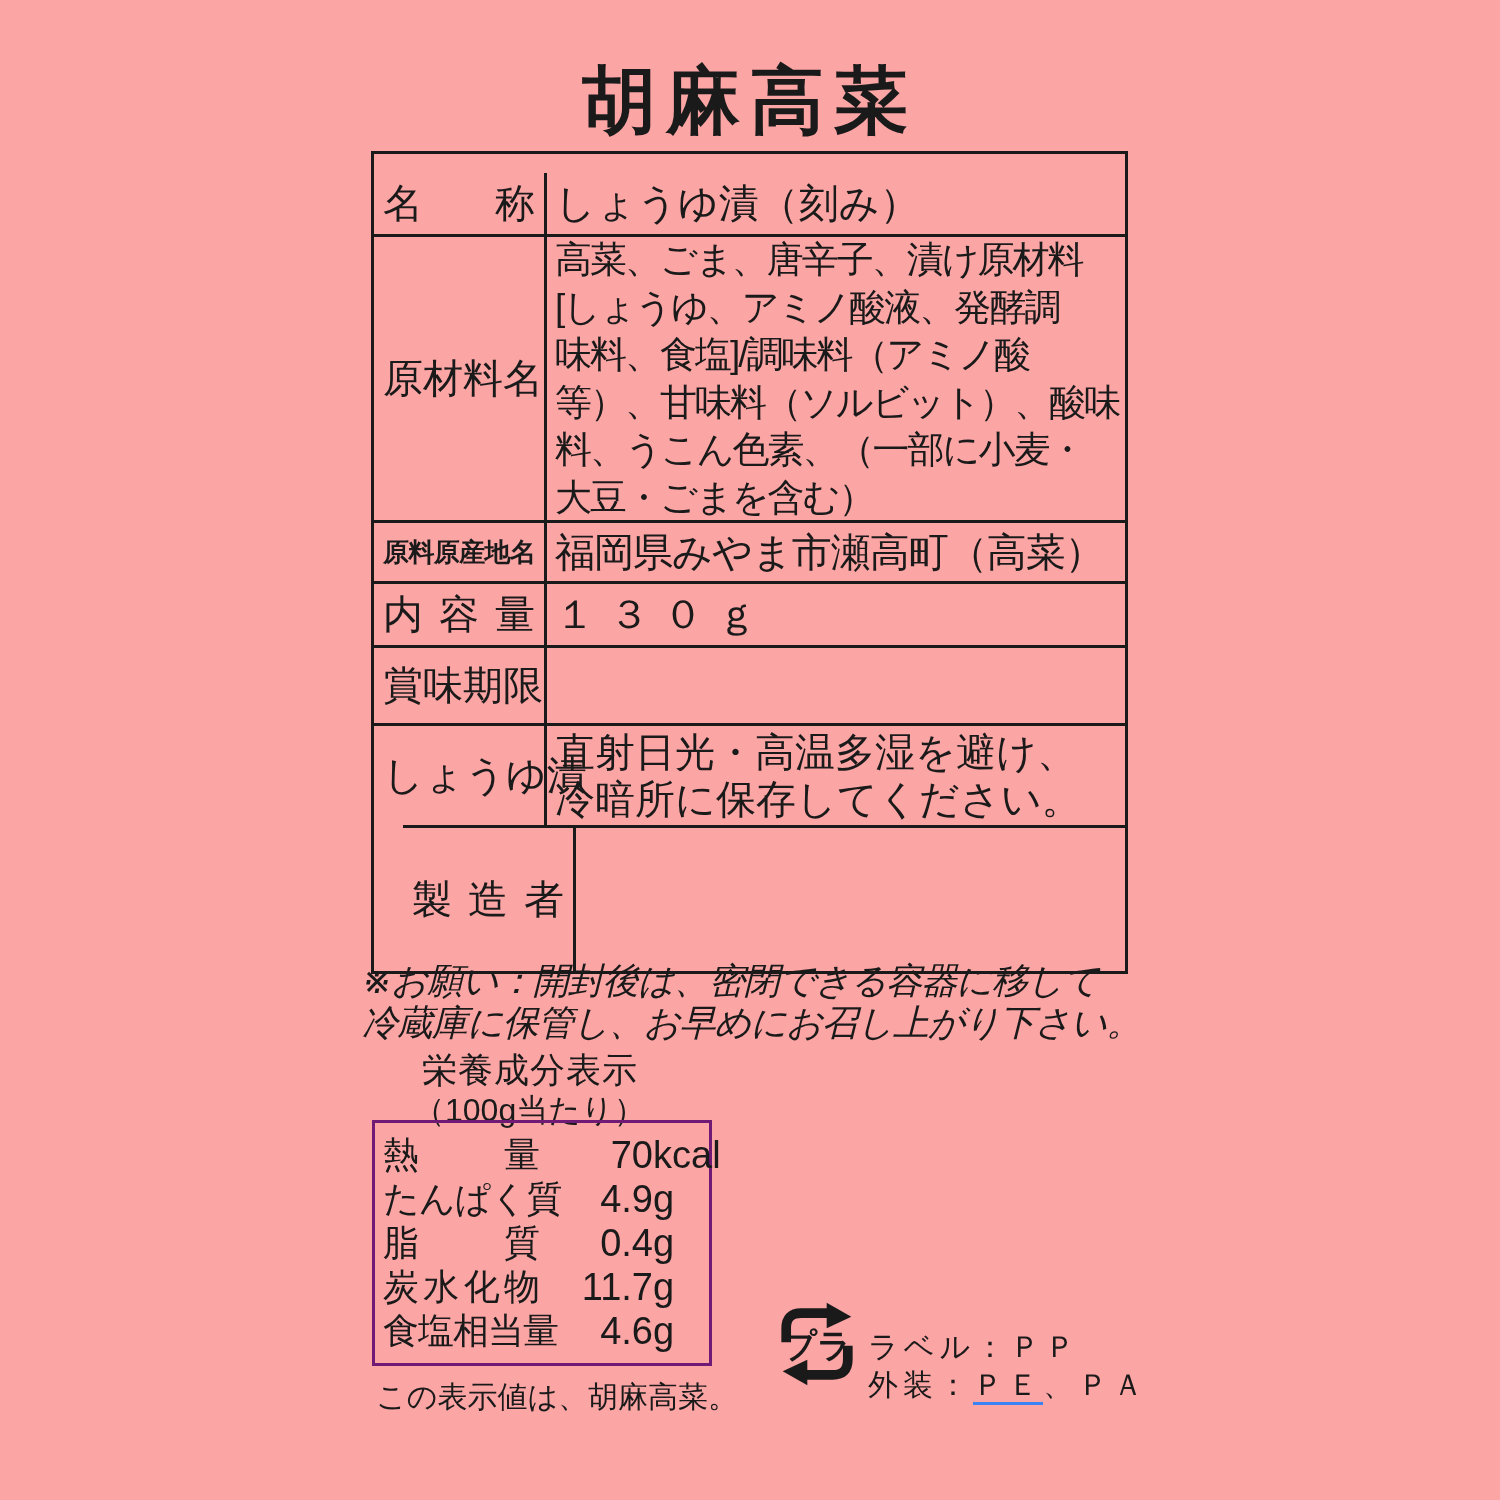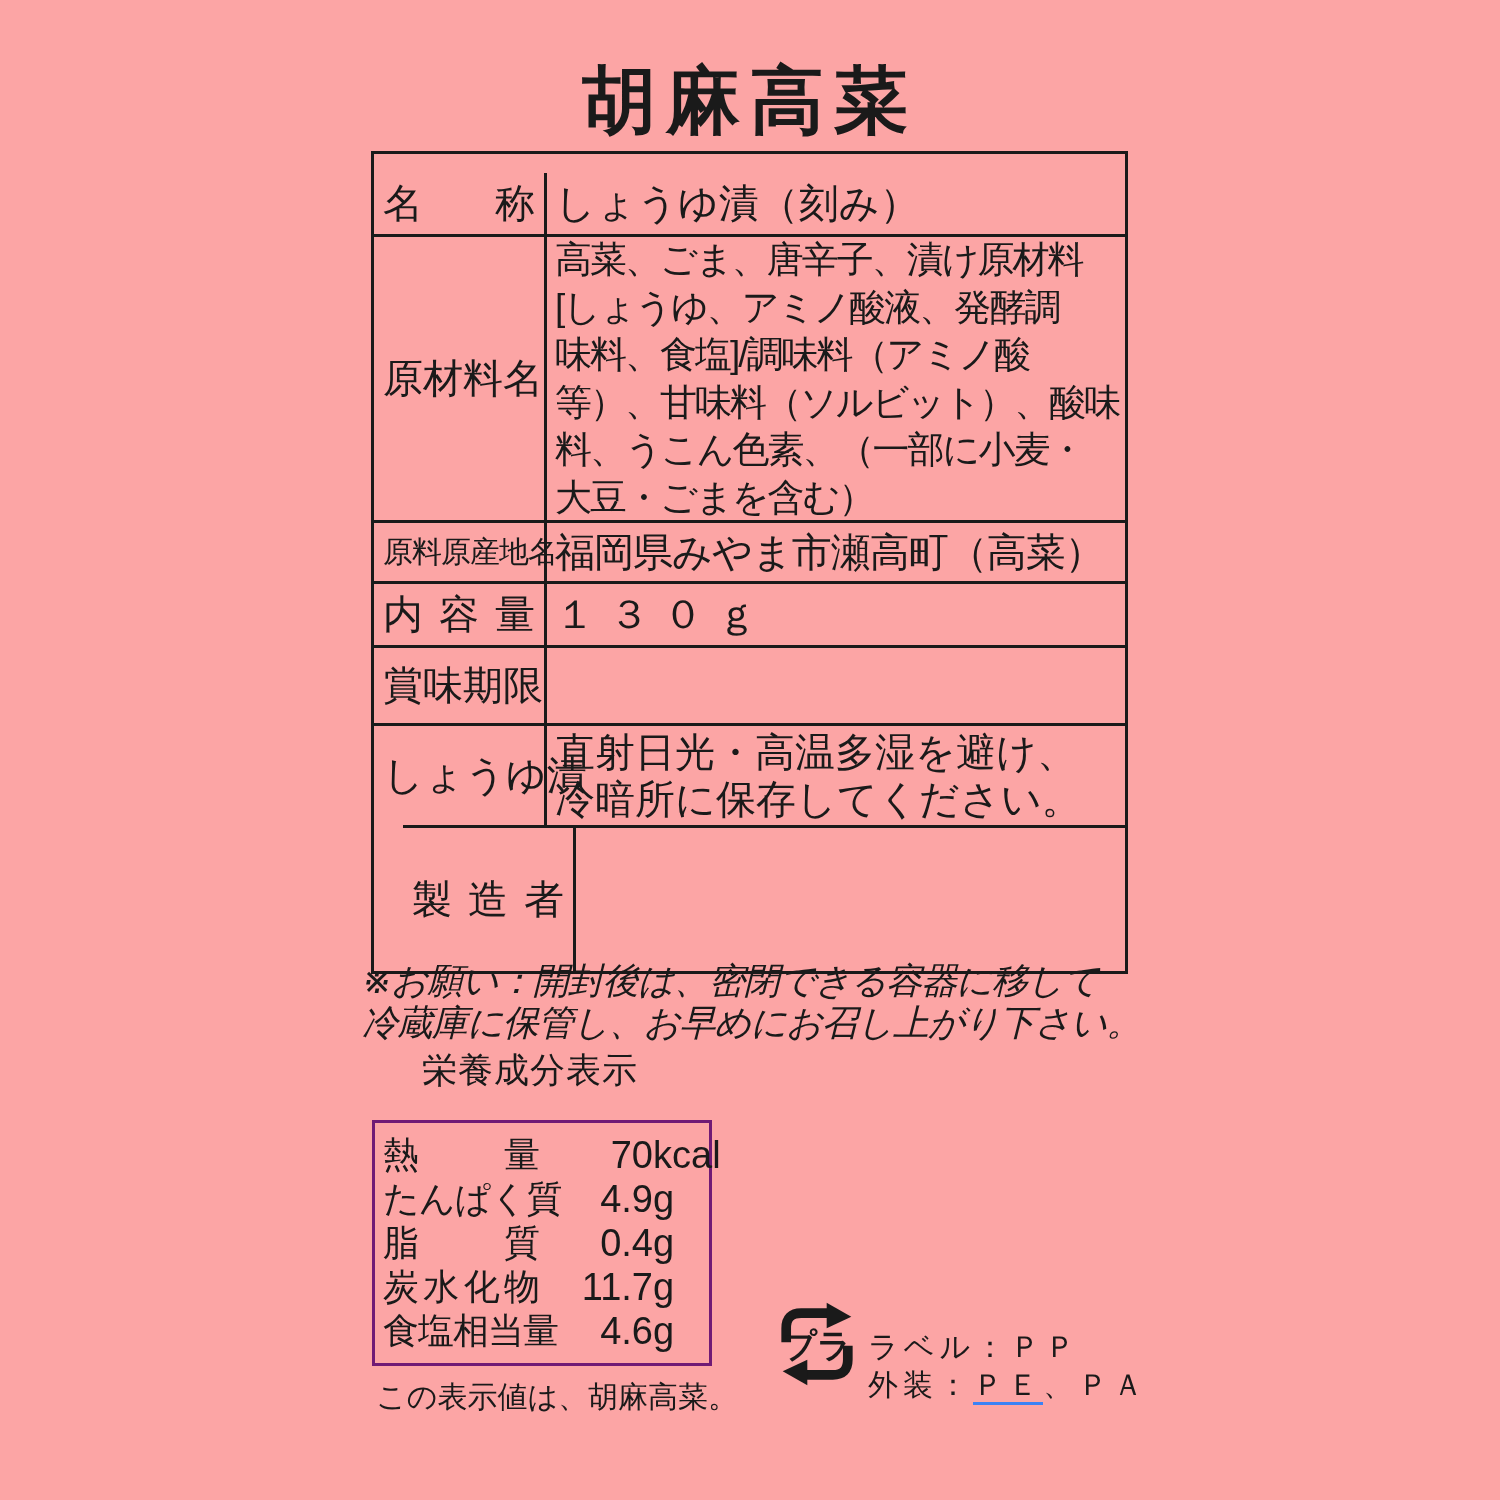--- a/index.html
+++ b/index.html
@@ -64,22 +64,23 @@
   }
   .tlabel > span {
     display: inline-block;
     width: 100%;
     font-size: 40px;
     text-align: justify;
     text-align-last: justify;
     white-space: nowrap;
   }
   .tlabel.small > span {
-    font-size: 30px;
+    font-size: 26px;
     letter-spacing: -1px;
+    font-weight: bold;
   }
   .tvalue {
     flex: 1;
     display: flex;
     align-items: center;
     padding-left: 8px;
     box-sizing: border-box;
     overflow: hidden;
   }
   .tvalue > div {
@@ -255,20 +256,21 @@
       <div class="tvalue">
           <div></div>
         </div>
     </div>
   </div>
 
   <div class="note">※お願い：開封後は、密閉できる容器に移して
 冷蔵庫に保管し、お早めにお召し上がり下さい。</div>
 
   <div class="nut-title">栄養成分表示</div>
+  <div class="nut-sub">（100g当たり）</div>
 
   <div class="nut-box">
     <div class="nrow">
       <div class="nlabel">熱量</div>
       <div class="nnum">70</div>
       <div class="nunit">kcal</div>
     </div>
     <div class="nrow">
       <div class="nlabel">たんぱく質</div>
       <div class="nnum">4.9</div>

